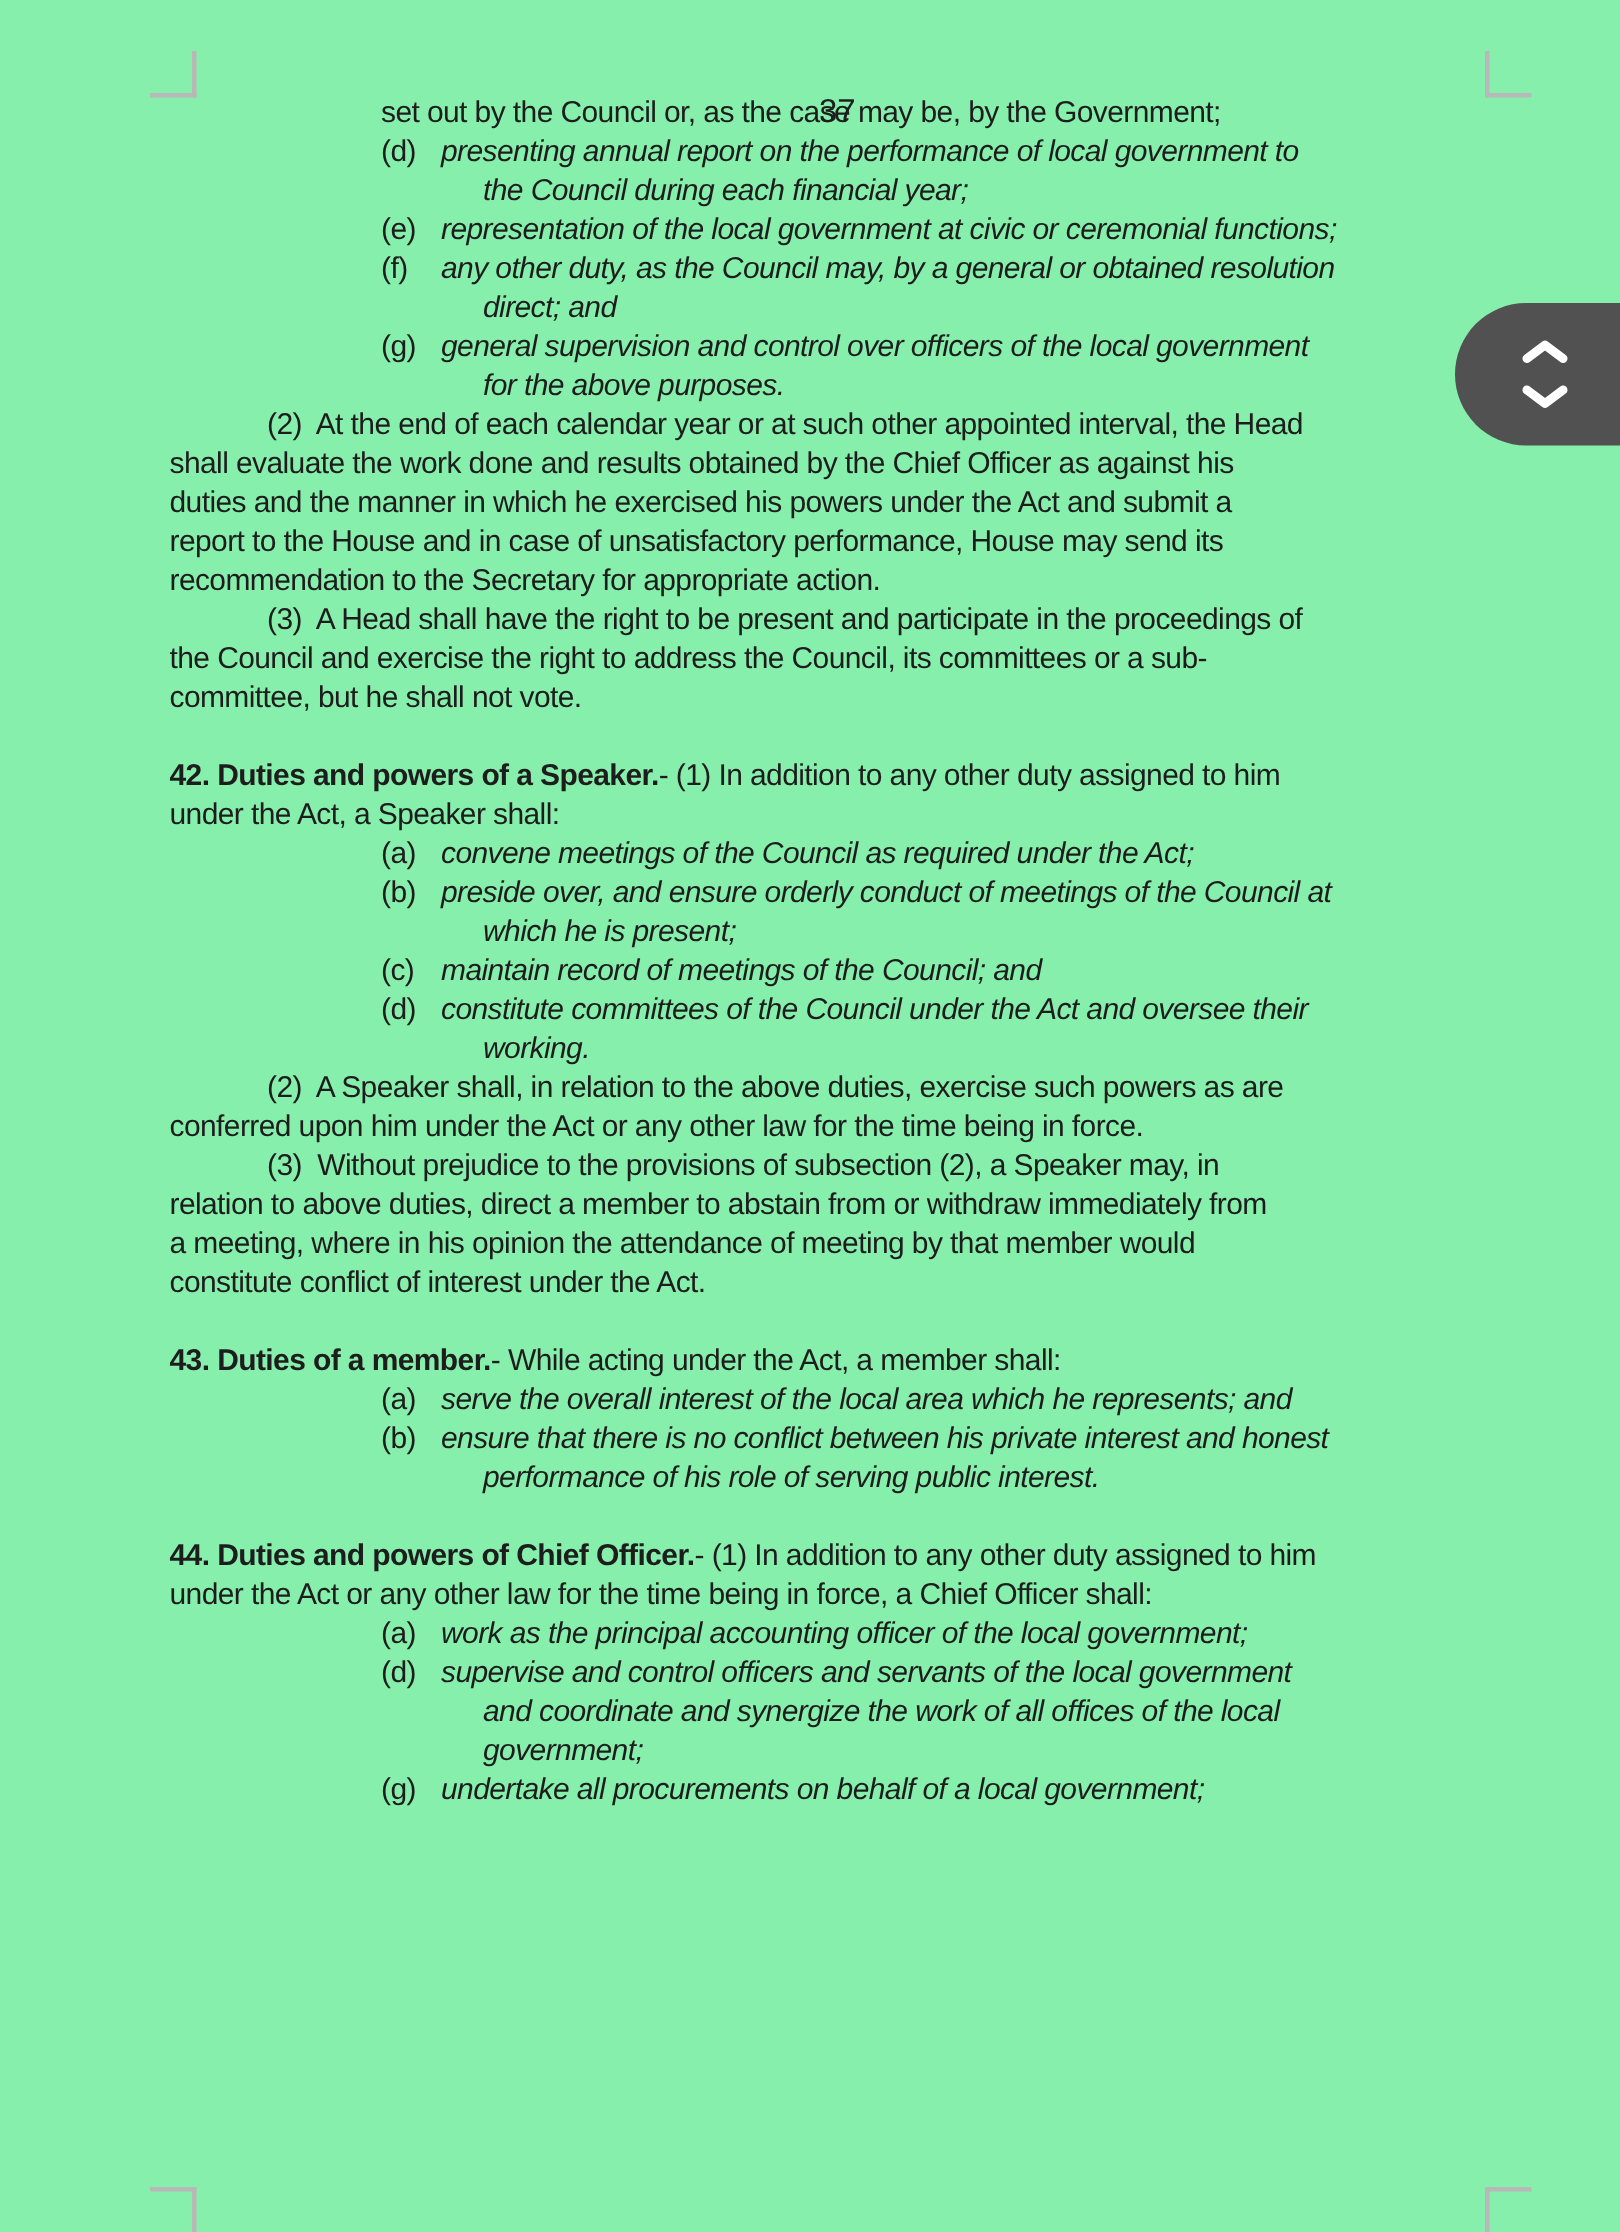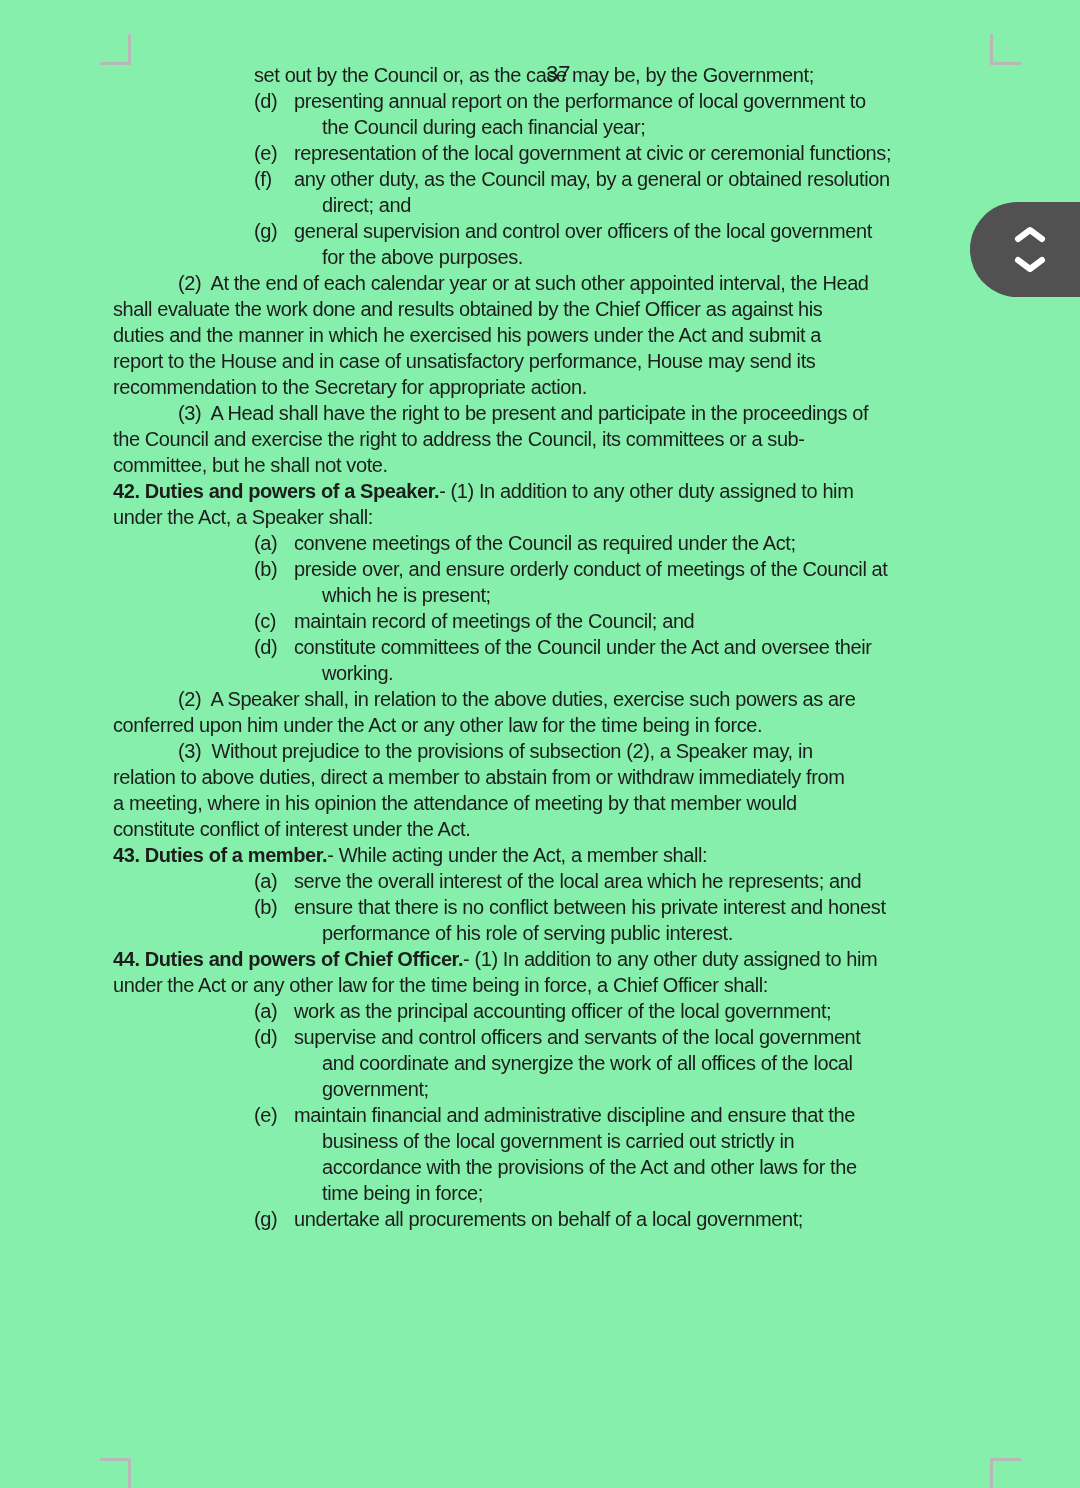--- a/index.html
+++ b/index.html
@@ -22,24 +22,24 @@
     left: 113px; top: 62px;
     width: 958px;
     font-size: 20px;
     line-height: 26px;
     letter-spacing: -0.4px;
     color: #1d1d1d;
   }
   .carry { margin-left: 141px; }
   .item  { margin-left: 209px; text-indent: -68px; }
   .ilabel { display: inline-block; width: 40px; text-indent: 0; }
-  .itext { white-space: pre-line; }
+  .itext { white-space: pre-line; font-style: italic; }
   .para  { text-indent: 65px; }
   .ptext { white-space: pre-line; }
-  .sec-head { }
+  .sec-head { margin-top: 26px; }
   .sec-head .ht { font-weight: bold; }
   .sec-head .hr { white-space: pre-line; }
 
   
   .pagenum {
     position: absolute;
     left: 546px; top: 61px;
     font-size: 22px;
     line-height: 26px;
     color: #1d1d1d;
@@ -132,24 +132,20 @@
     <p class="item"><span class="ilabel">(a)</span><span class="itext">serve the overall interest of the local area which he represents; and</span></p>
     <p class="item"><span class="ilabel">(b)</span><span class="itext">ensure that there is no conflict between his private interest and honest
 performance of his role of serving public interest.</span></p>
 
     <p class="sec-head"><b class="ht">44. Duties and powers of Chief Officer.</b><span class="hr">- (1) In addition to any other duty assigned to him
 under the Act or any other law for the time being in force, a Chief Officer shall:</span></p>
     <p class="item"><span class="ilabel">(a)</span><span class="itext">work as the principal accounting officer of the local government;</span></p>
     <p class="item"><span class="ilabel">(d)</span><span class="itext">supervise and control officers and servants of the local government
 and coordinate and synergize the work of all offices of the local
 government;</span></p>
-    <p class="item"><span class="ilabel">(e)</span><span class="itext">maintain financial and administrative discipline and ensure that the
-business of the local government is carried out strictly in
-accordance with the provisions of the Act and other laws for the
-time being in force;</span></p>
     <p class="item"><span class="ilabel">(g)</span><span class="itext">undertake all procurements on behalf of a local government;</span></p>
 
   </div>
 
   <div class="scroller">
     <svg class="chev" viewBox="0 0 34 17">
         <polyline points="5,13 17,4 29,13"></polyline>
       </svg>
     <svg class="chev" viewBox="0 0 34 17">
         <polyline points="5,4 17,13 29,4"></polyline>

